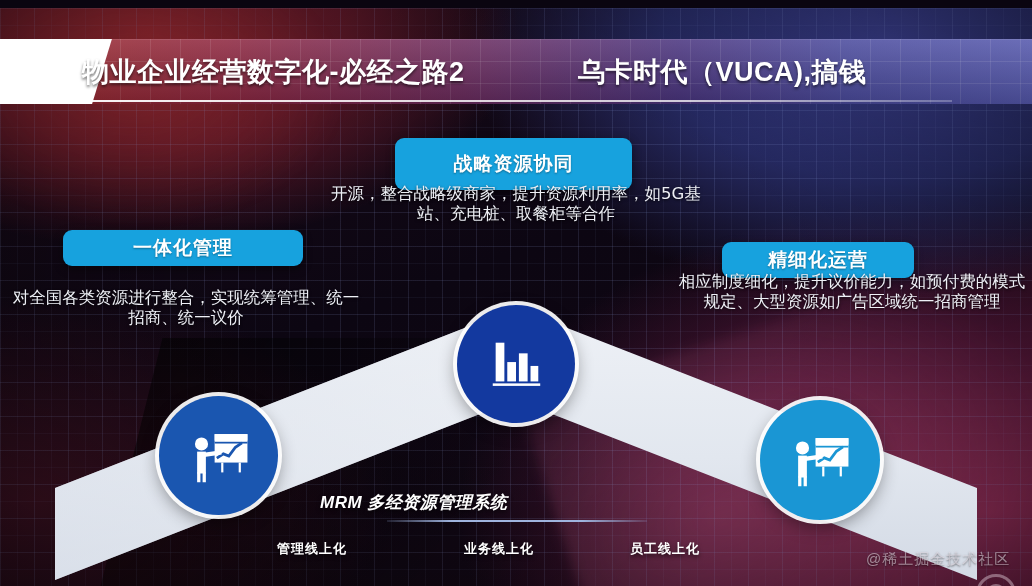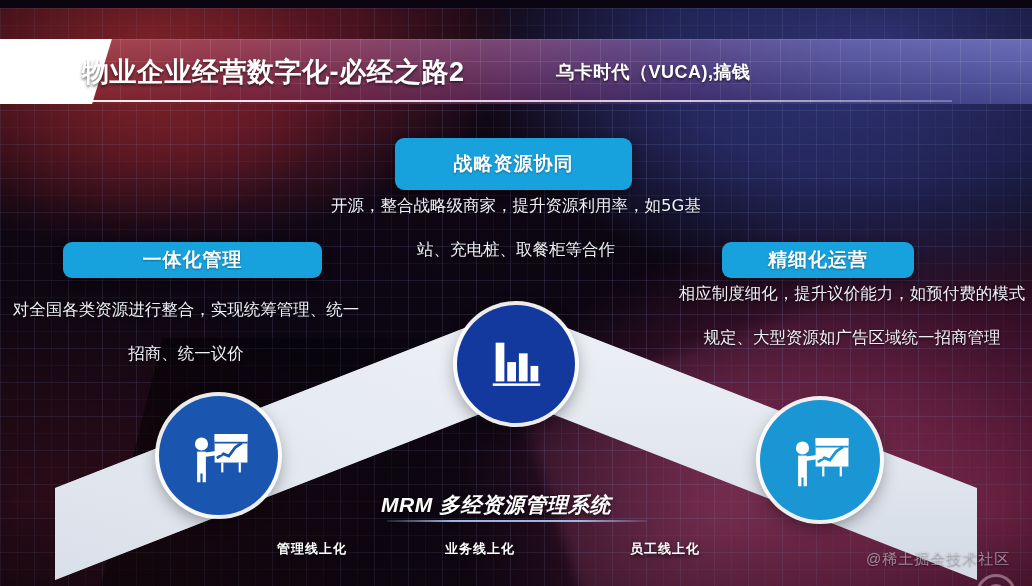--- a/index.html
+++ b/index.html
@@ -53,57 +53,57 @@
     background-size:30px 22px;}
   .header-sheen{position:absolute;inset:0;background:linear-gradient(180deg,rgba(255,255,255,.13),rgba(0,0,0,.18));}
   .header-tab{position:absolute;left:-16px;top:31px;width:118px;height:65px;background:#ffffff;
     transform:skewX(-17deg);}
   .header-underline{position:absolute;left:72px;top:92px;width:880px;height:2px;
     background:linear-gradient(90deg,rgba(255,255,255,.95),rgba(255,255,255,.75) 70%,rgba(255,255,255,.25));}
   .htitle{position:absolute;top:31px;height:65px;display:flex;align-items:center;
     color:#fff;font-weight:bold;letter-spacing:.5px;
     text-shadow:0 2px 3px rgba(0,0,0,.55);white-space:nowrap;}
   .htitle-a{left:82px;font-size:27px;}
-  .htitle-b{left:556px;font-size:18px;}
+  .htitle-b{left:578px;font-size:27px;}
 
   
   .band{position:absolute;left:0;top:0;width:1032px;height:586px;}
 
   
   .node{position:absolute;border-radius:50%;display:flex;align-items:center;justify-content:center;
     box-shadow:0 0 0 4px rgba(255,255,255,.92), 0 6px 18px rgba(0,0,0,.45);}
   .node-left{left:159px;top:388px;width:119px;height:119px;background:#1a56b0;}
   .node-center{left:457px;top:297px;width:118px;height:118px;background:#13399f;}
   .node-right{left:760px;top:392px;width:120px;height:120px;background:#1a96d4;}
 
   
   .badge{position:absolute;background:#17a2de;border-radius:9px;color:#fff;font-weight:bold;
     display:flex;align-items:center;justify-content:center;font-size:19px;letter-spacing:1px;
     box-shadow:0 3px 10px rgba(0,0,0,.45);text-shadow:0 1px 2px rgba(0,0,0,.35);}
   .badge-top{left:395px;top:130px;width:237px;height:52px;}
-  .badge-left{left:63px;top:234px;width:259px;height:36px;}
+  .badge-left{left:63px;top:222px;width:240px;height:36px;}
   .badge-right{left:722px;top:234px;width:192px;height:36px;}
 
   
-  .para{position:absolute;color:#eef0f6;font-size:16.5px;line-height:44px;text-align:center;
+  .para{position:absolute;color:#eef0f6;font-size:16.5px;line-height:20px;text-align:center;
     text-shadow:0 1px 3px rgba(0,0,0,.8);font-family:"DejaVu Sans","Liberation Sans",sans-serif;}
   .para-top{left:330px;top:176px;width:372px;}
   .para-left{left:12px;top:280px;width:348px;}
   .para-right{left:676px;top:264px;width:352px;}
 
   
-  .mrm{position:absolute;left:310px;top:483px;width:372px;text-align:center;color:#ffffff;
-    font-style:italic;font-weight:bold;font-size:21px;letter-spacing:.5px;
+  .mrm{position:absolute;left:320px;top:483px;width:372px;color:#ffffff;
+    font-style:italic;font-weight:bold;font-size:17px;letter-spacing:.5px;
     text-shadow:0 2px 4px rgba(0,0,0,.7);}
   .mrm-rule{position:absolute;left:387px;top:512px;width:260px;height:2px;
     background:linear-gradient(90deg,rgba(150,175,225,.15),#9fb4de 25%,#9fb4de 75%,rgba(150,175,225,.15));}
   .foot{position:absolute;top:532px;color:#ffffff;font-weight:bold;font-size:13px;
     letter-spacing:1px;text-shadow:0 2px 4px rgba(0,0,0,.75);white-space:nowrap;}
   .foot-1{left:277px;}
-  .foot-2{left:445px;}
+  .foot-2{left:464px;}
   .foot-3{left:630px;}
 
   
   .wm{position:absolute;left:866px;top:542px;color:rgba(235,225,235,.55);font-size:15px;
     letter-spacing:1px;white-space:nowrap;text-shadow:0 1px 2px rgba(0,0,0,.5);text-align:center;}
   .wm-logo{position:absolute;left:976px;top:566px;width:34px;height:34px;border-radius:50%;
     border:3px solid rgba(225,205,215,.45);}
   .wm-logo:after{content:"";position:absolute;left:7px;top:7px;width:14px;height:14px;border-radius:50%;
     border:3px solid rgba(225,205,215,.45);}
 </style>

